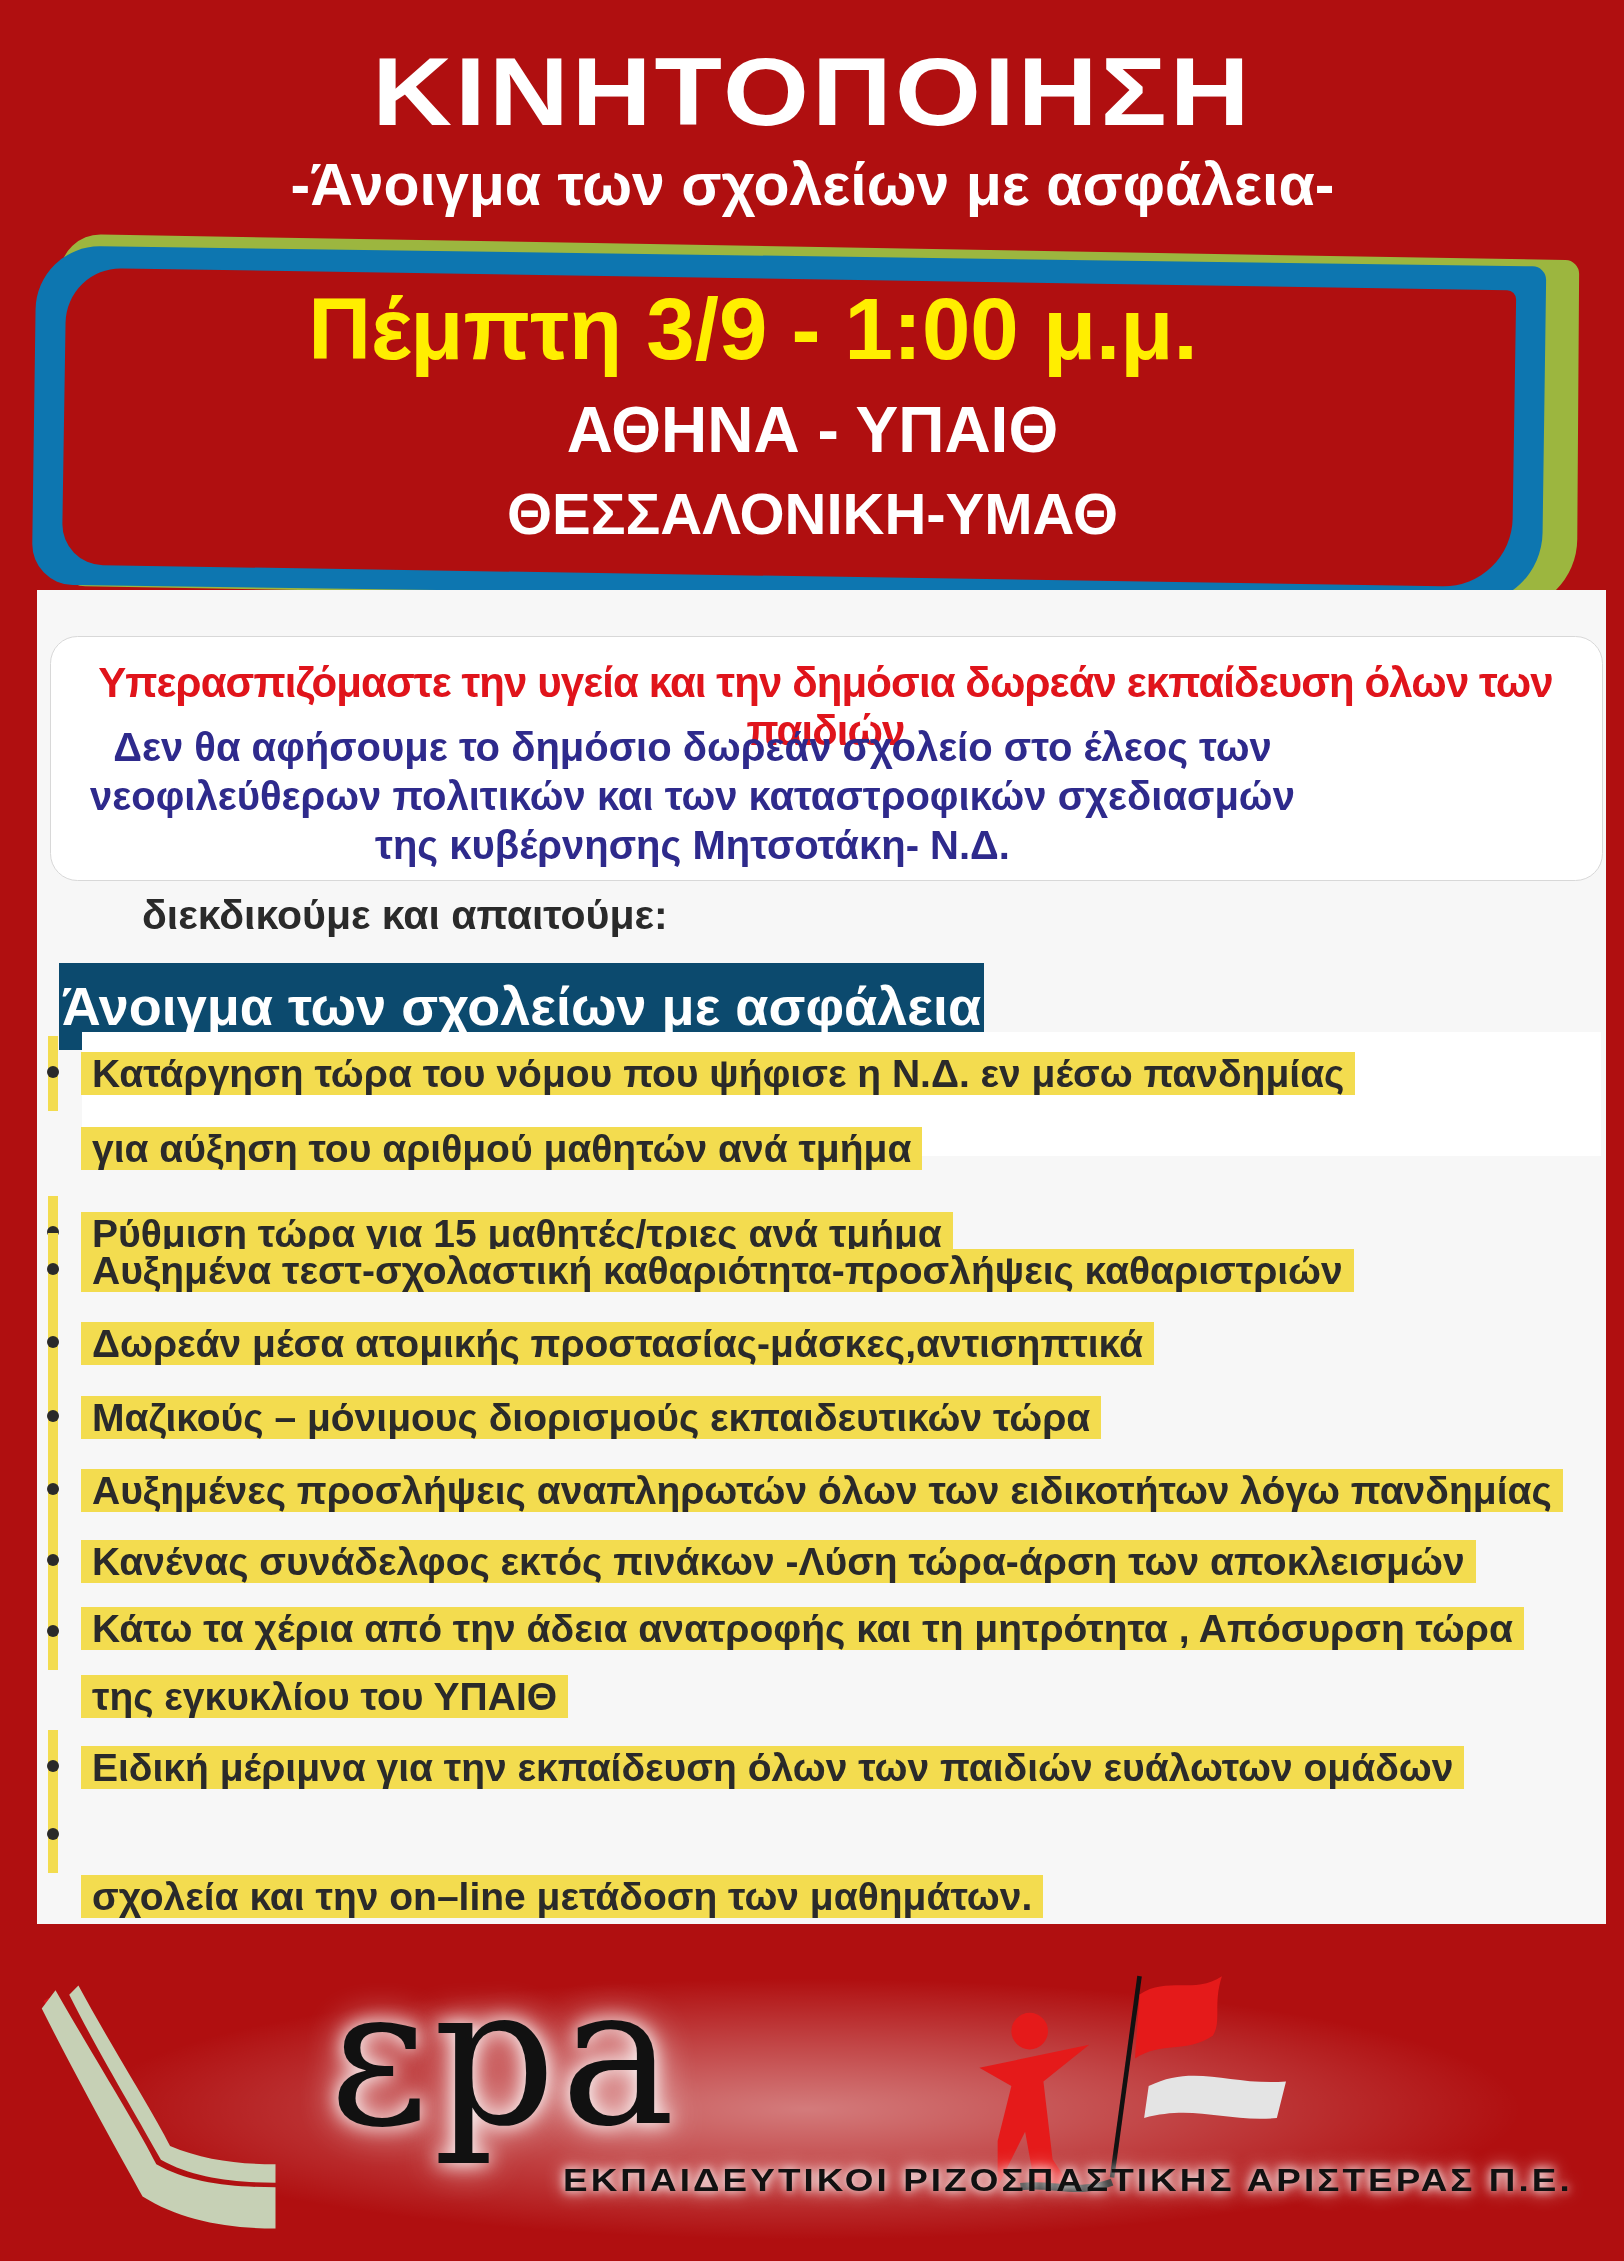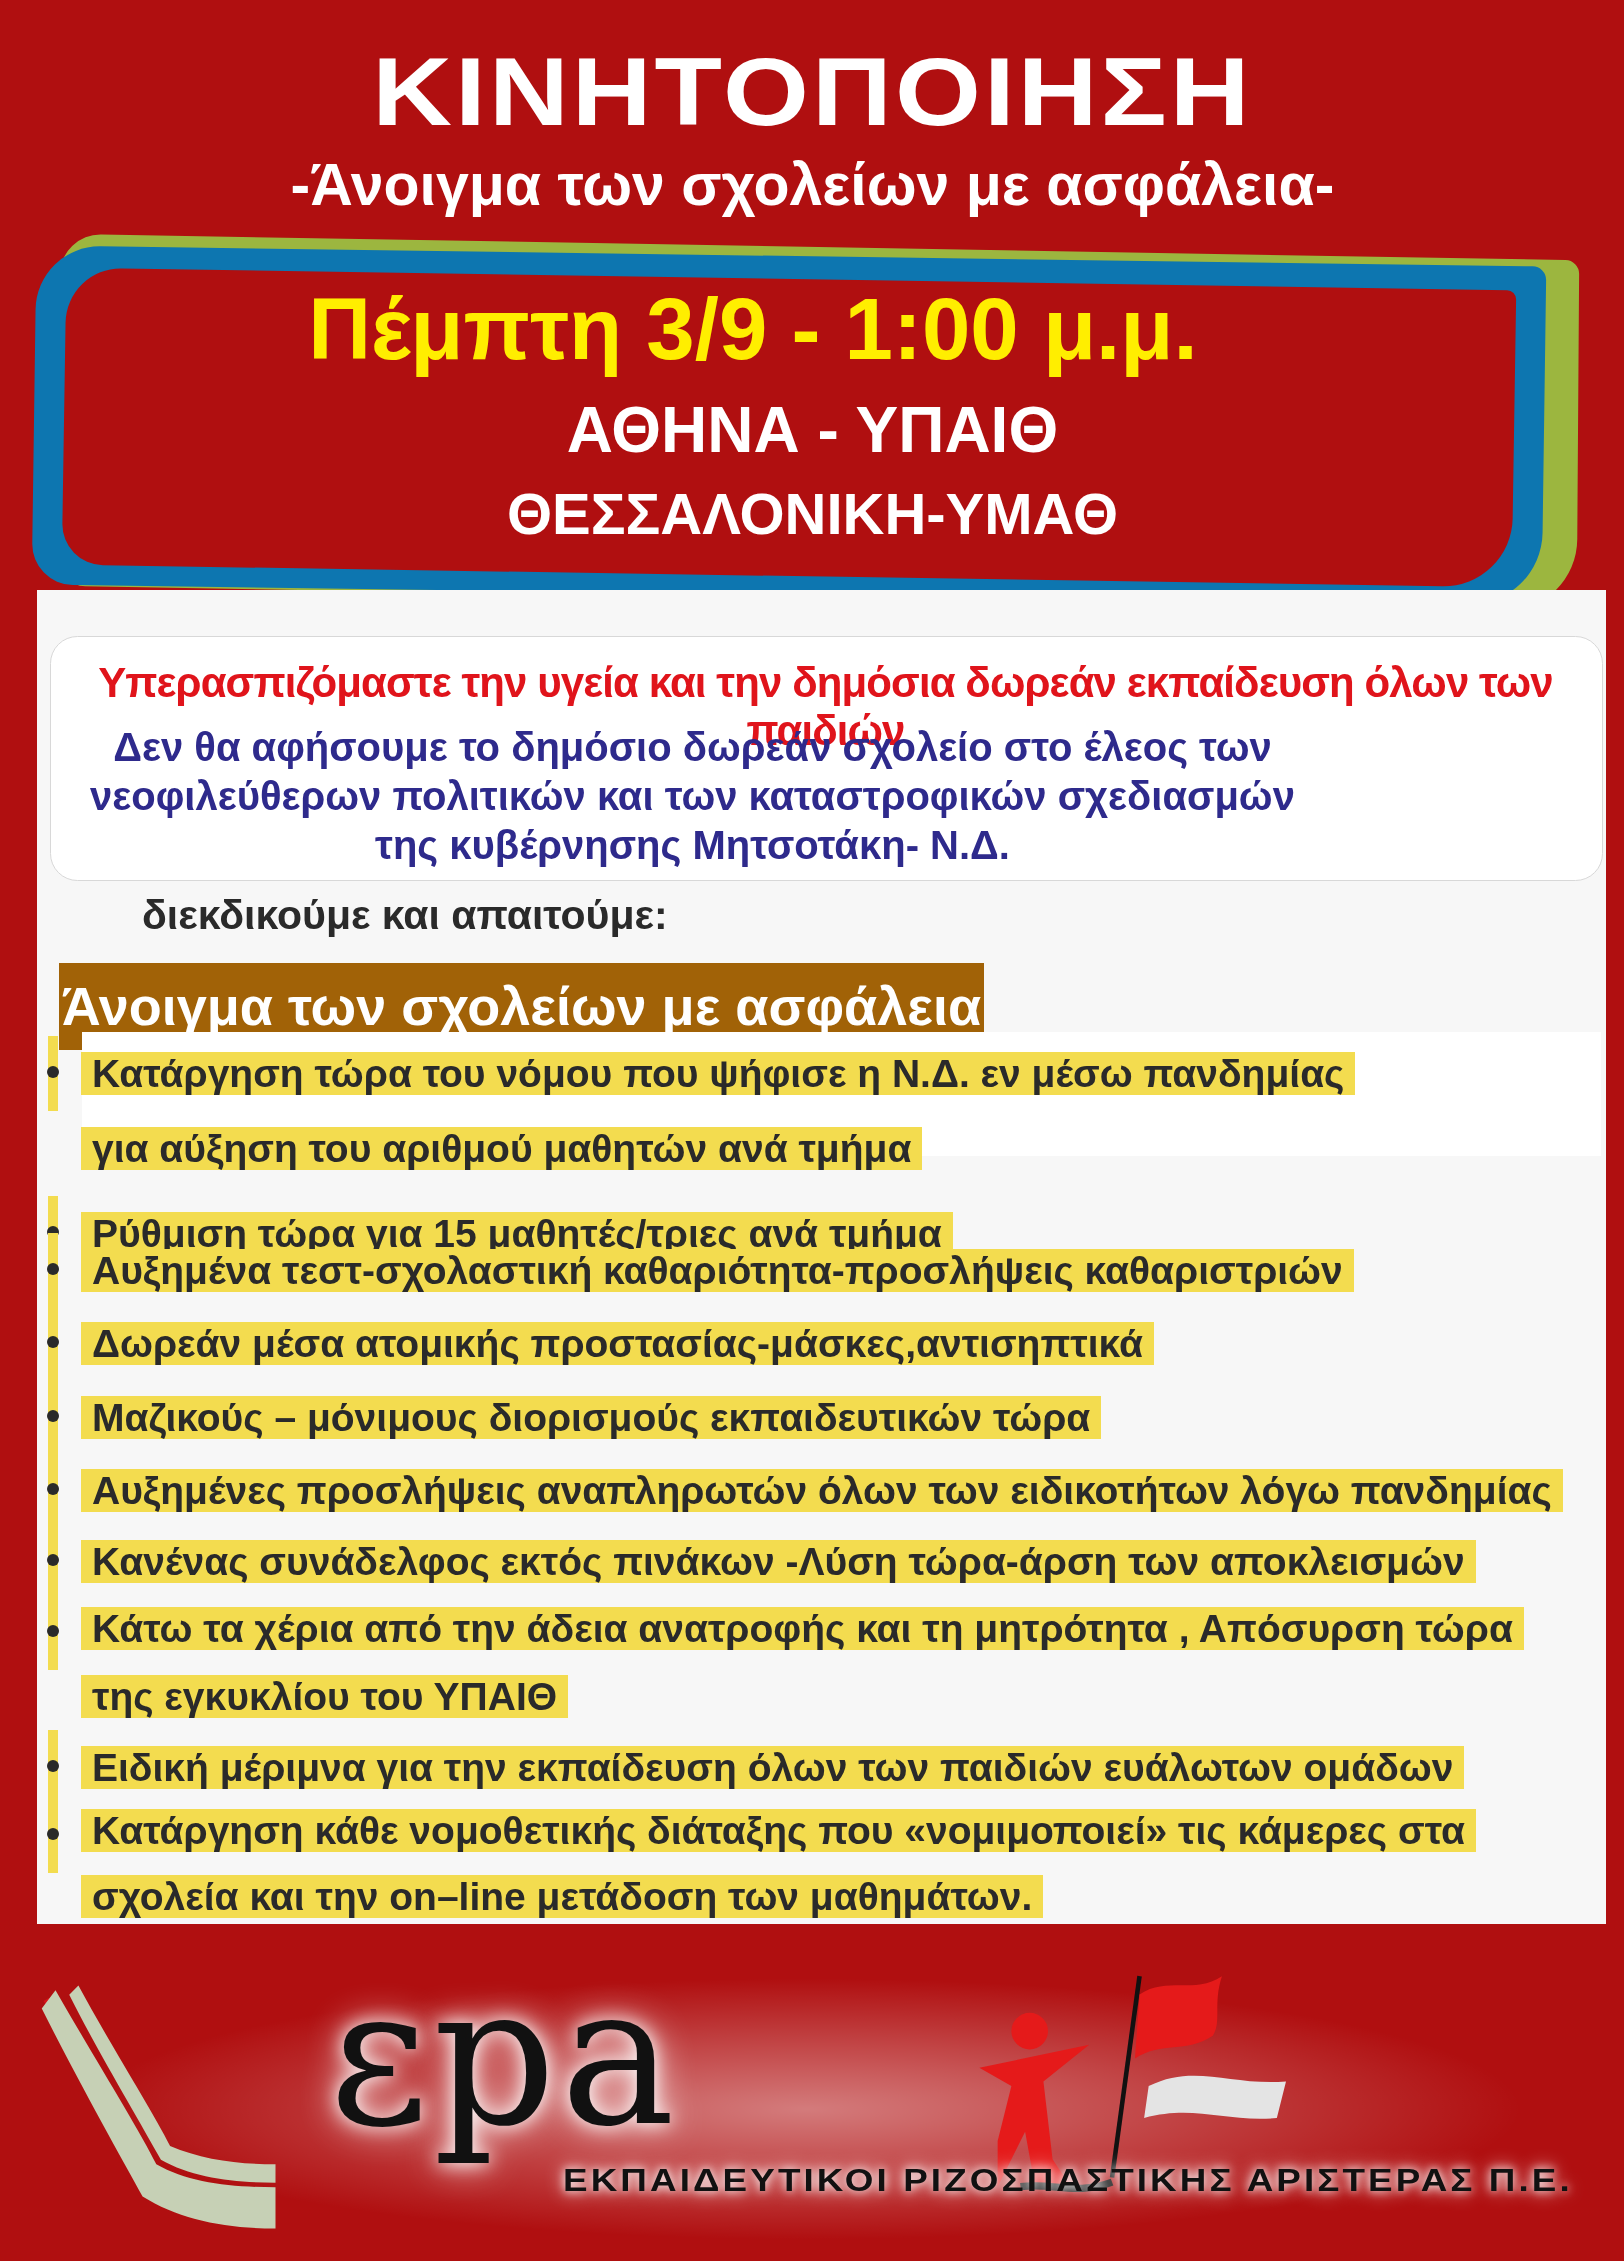--- a/index.html
+++ b/index.html
@@ -61,21 +61,21 @@
   }
   .callout-blue {
     left:50px; width:1285px; top:723px; text-align:center;
     color:#2e2a8c; font-weight:bold; font-size:40px; line-height:49px;
   }
   .demand-lead {
     left:142px; top:892px; color:#2a2a2a; font-weight:bold; font-size:41px;
   }
   .banner {
     left:59px; top:963px; height:87px; padding:0 2.7px;
-    background:#a16207; color:#fff; font-weight:bold; font-size:54px;
+    background:#0c4a6e; color:#fff; font-weight:bold; font-size:54px;
     line-height:87px; white-space:nowrap;
   }
   .first-box {
     left:82px; top:1032px; width:1519px; height:124px; background:#fff;
   }
   ul.demands { list-style:none; margin:0; padding:0; }
   .demand {
     position:absolute; left:48px; display:flex; align-items:flex-start;
   }
   .bullet-bar {
@@ -195,21 +195,21 @@
     <span class="bullet-bar">
         <span class="bullet-dot"></span>
       </span>
     <span class="demand-text"><span class="hl">Ειδική μέριμνα  για την εκπαίδευση όλων των παιδιών ευάλωτων ομάδων</span></span>
   </li>
   <li class="demand" style="top:1798px">
     <span class="bullet-bar">
         <span class="bullet-dot"></span>
       </span>
     <span class="demand-text" style="line-height:66px">
-      <span class="hl">Κατάργηση κάθε νομοθετικής διάταξης που «νομιμοποιεί» τις κάμερες  στα</span><br>
+      <br>
       <span class="hl">σχολεία και την on–line μετάδοση των μαθημάτων.</span>
     </span>
   </li>
 </ul>
 
 <div class="abs logo-glow"></div>
 <svg class="abs" style="left:27.5px;top:1981px" width="275" height="275" viewBox="0 0 600 600">
   <path d="M40 40 C120 180 220 360 260 430 C330 470 420 480 520 480" stroke="#d51418" stroke-width="14" fill="none"></path>
   <path d="M60 20 C140 160 240 320 280 400 C350 440 440 450 540 450 L540 540 C430 540 330 520 250 470 C200 380 100 200 30 60 Z" fill="#c6d0b5"></path>
   <path d="M110 10 C180 140 270 280 310 360 C380 390 460 400 540 400 L540 440 C450 440 360 430 290 390 C240 300 150 150 90 30 Z" fill="#c6d0b5"></path>

